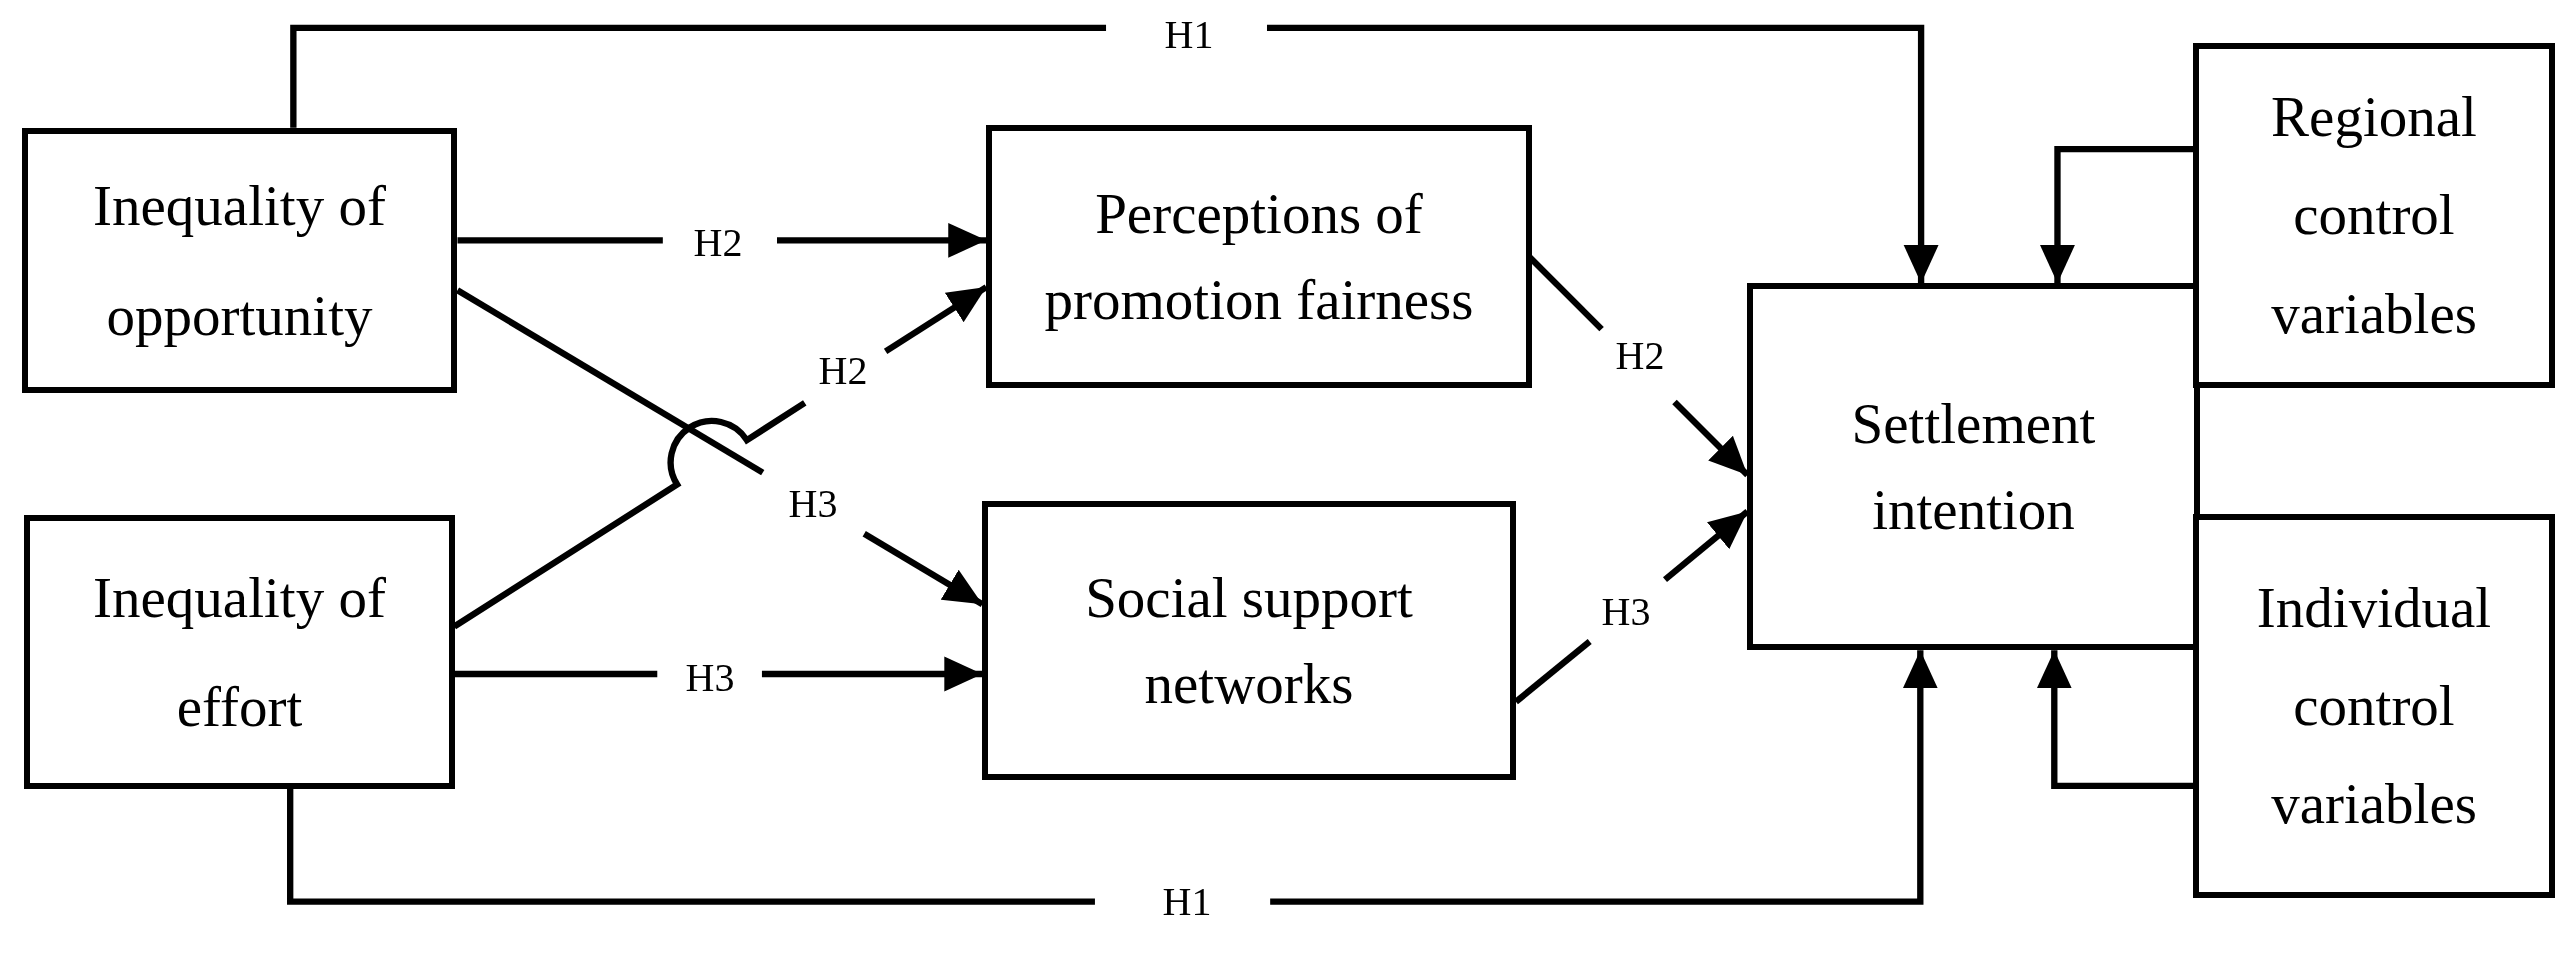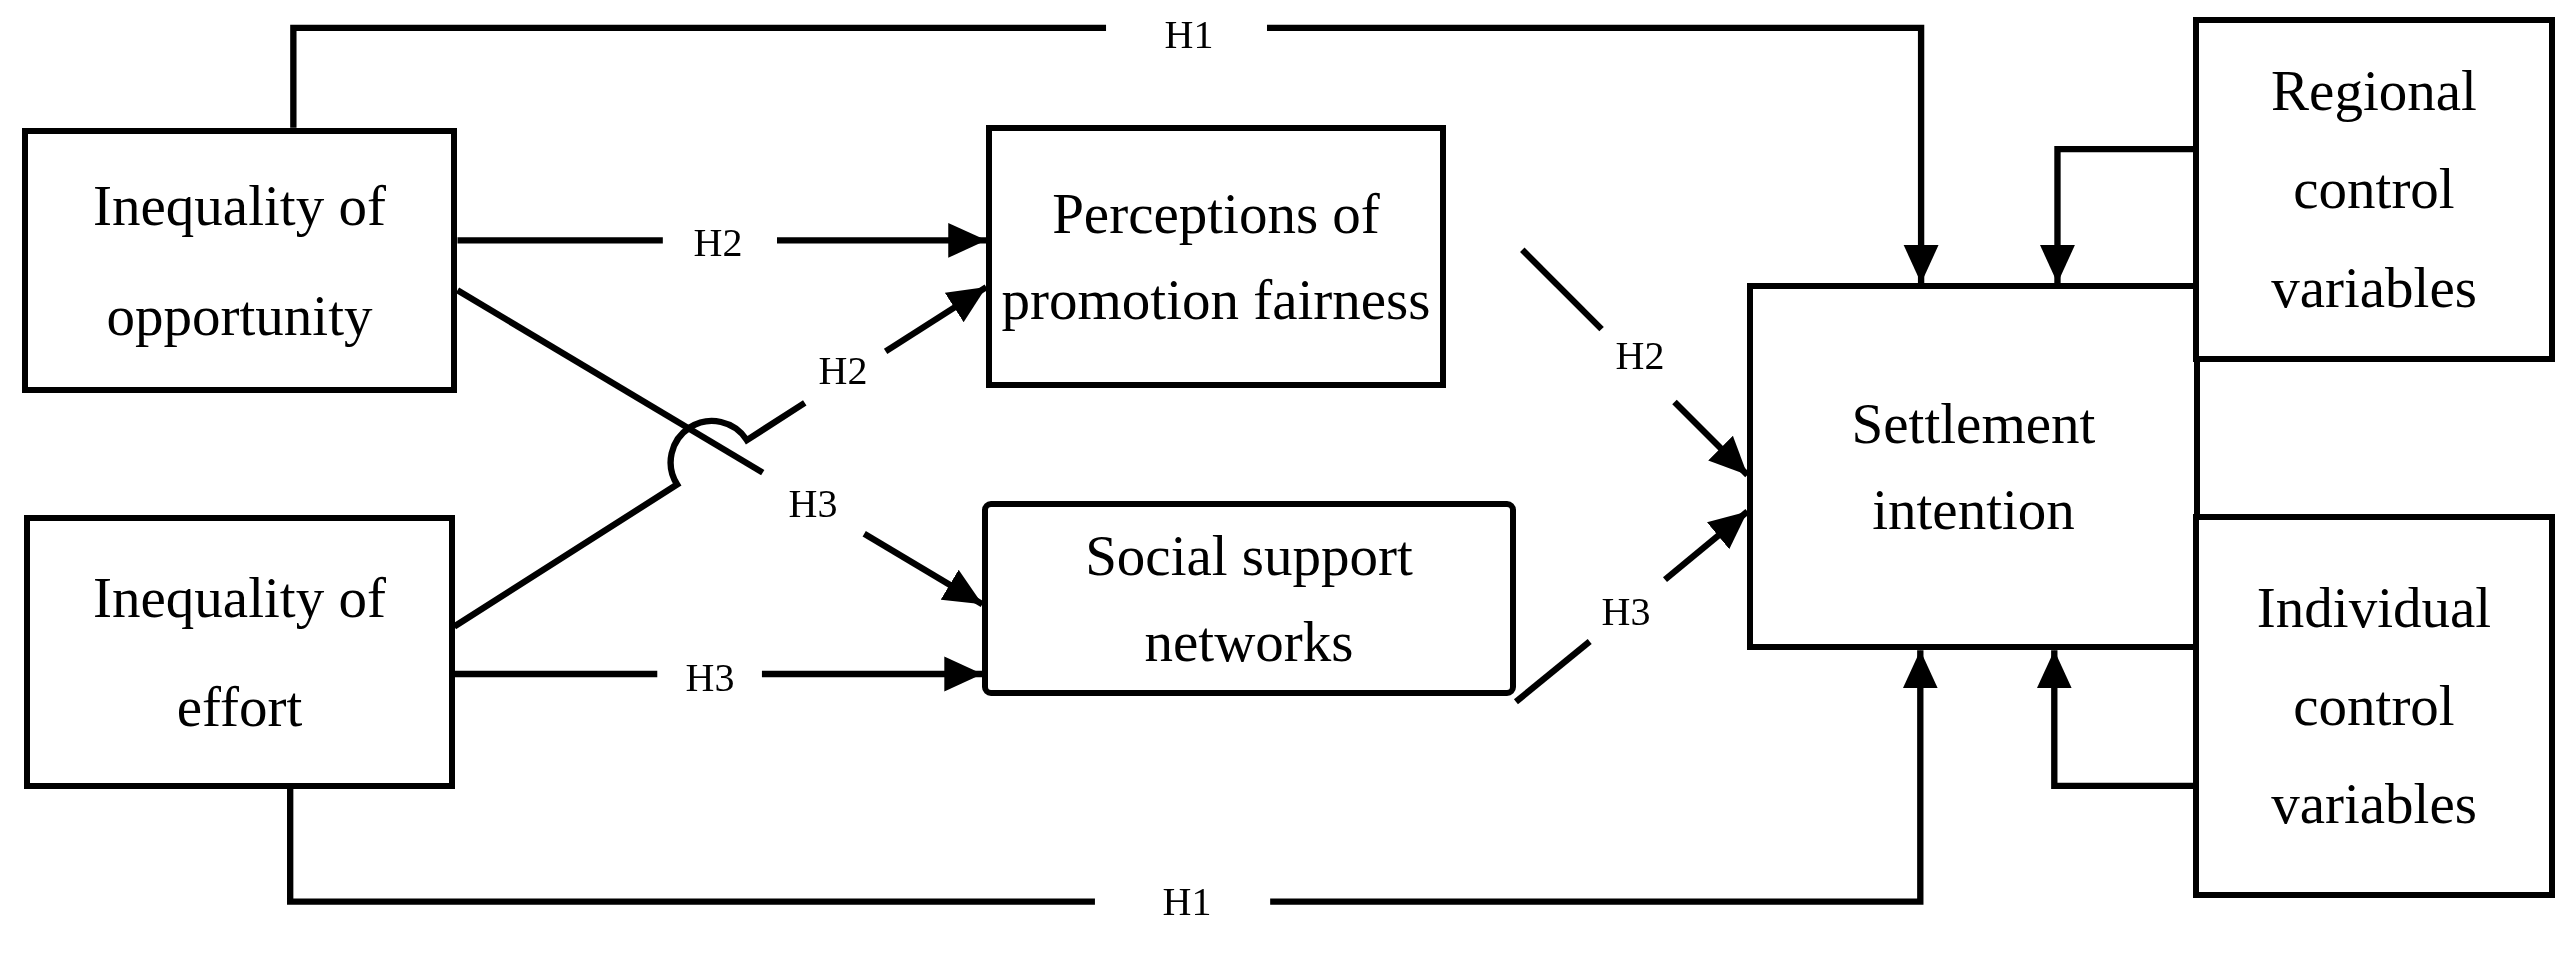--- a/index.html
+++ b/index.html
@@ -77,36 +77,36 @@
   <div class="node lh-loose" style="left:22px;  top:128px; width:435px; height:265px;">
     <span class="node-text">Inequality of
 opportunity</span>
   </div>
 
   <div class="node lh-loose" style="left:24px;  top:515px; width:431px; height:274px;">
     <span class="node-text">Inequality of
 effort</span>
   </div>
 
-  <div class="node lh-mid" style="left:986px; top:125px; width:460px; height:263px;">
+  <div class="node lh-mid" style="left:986px; top:125px; width:546px; height:263px;">
     <span class="node-text">Perceptions of
 promotion fairness</span>
   </div>
 
-  <div class="node lh-mid" style="left:982px; top:501px; width:534px; height:195px;border-radius:9px;">
+  <div class="node lh-mid" style="left:982px; top:501px; width:534px; height:279px;">
     <span class="node-text">Social support
 networks</span>
   </div>
 
   <div class="node lh-mid" style="left:1747px; top:283px; width:453px; height:367px;">
     <span class="node-text">Settlement
 intention</span>
   </div>
 
-  <div class="node lh-ctl" style="left:2193px; top:17px;  width:362px; height:345px;">
+  <div class="node lh-ctl" style="left:2193px; top:43px;  width:362px; height:345px;">
     <span class="node-text">Regional
 control
 variables</span>
   </div>
 
   <div class="node lh-ctl" style="left:2193px; top:514px; width:362px; height:384px;">
     <span class="node-text">Individual
 control
 variables</span>
   </div>

